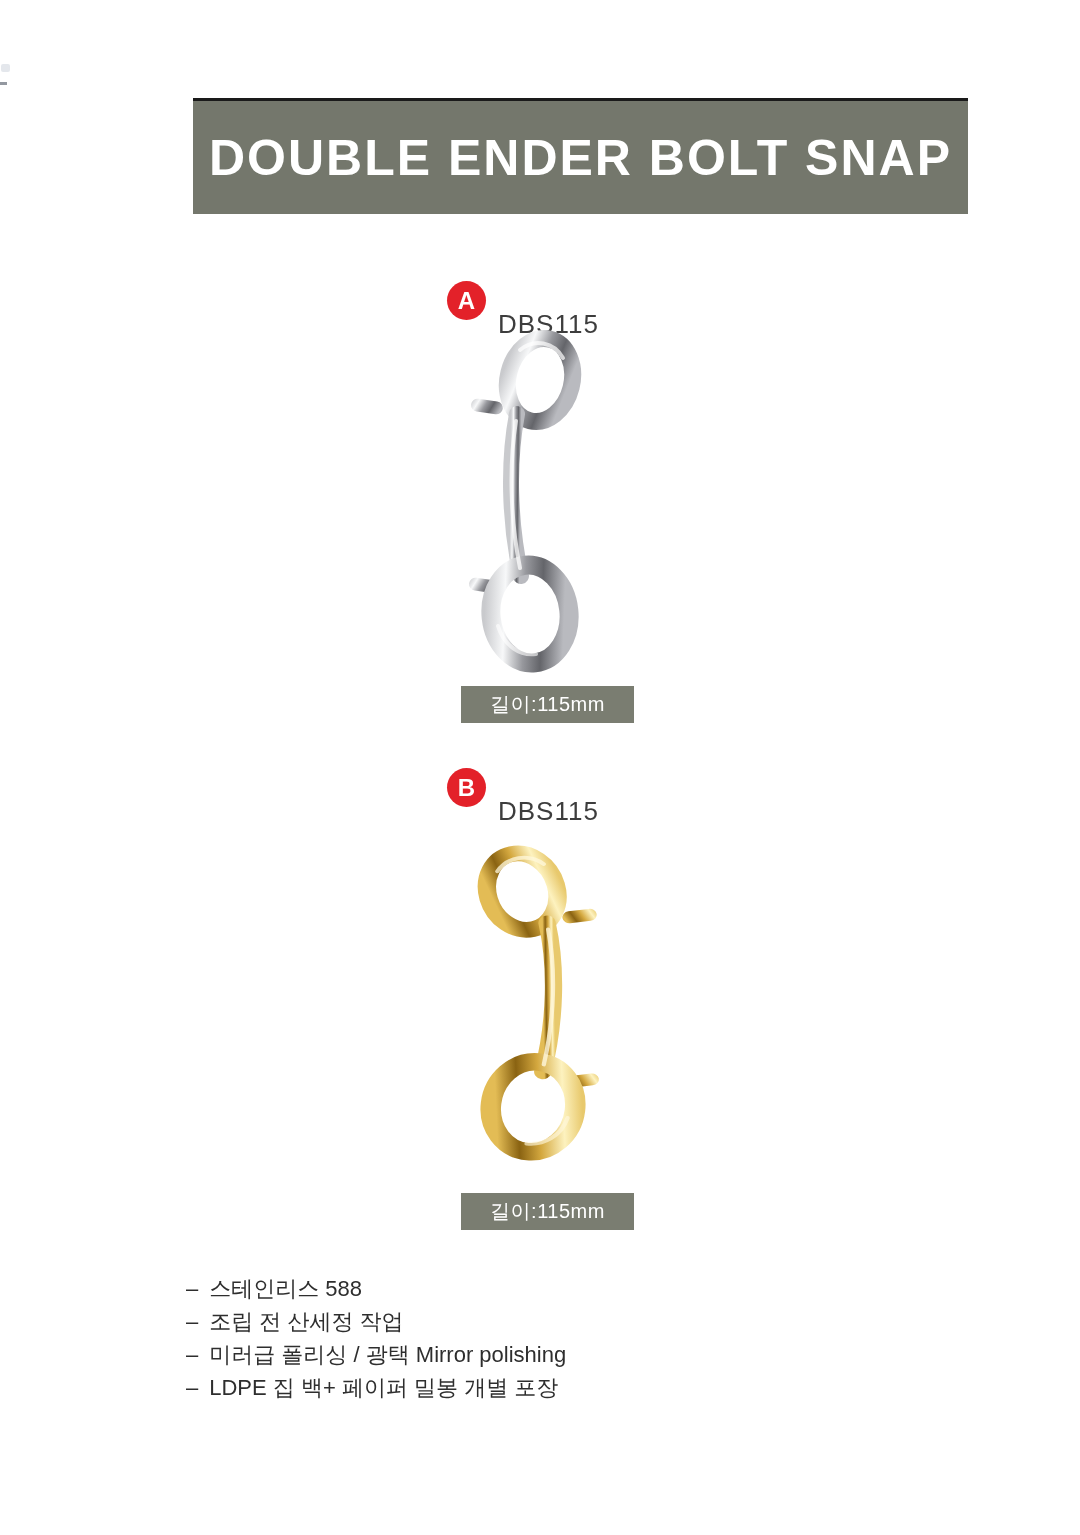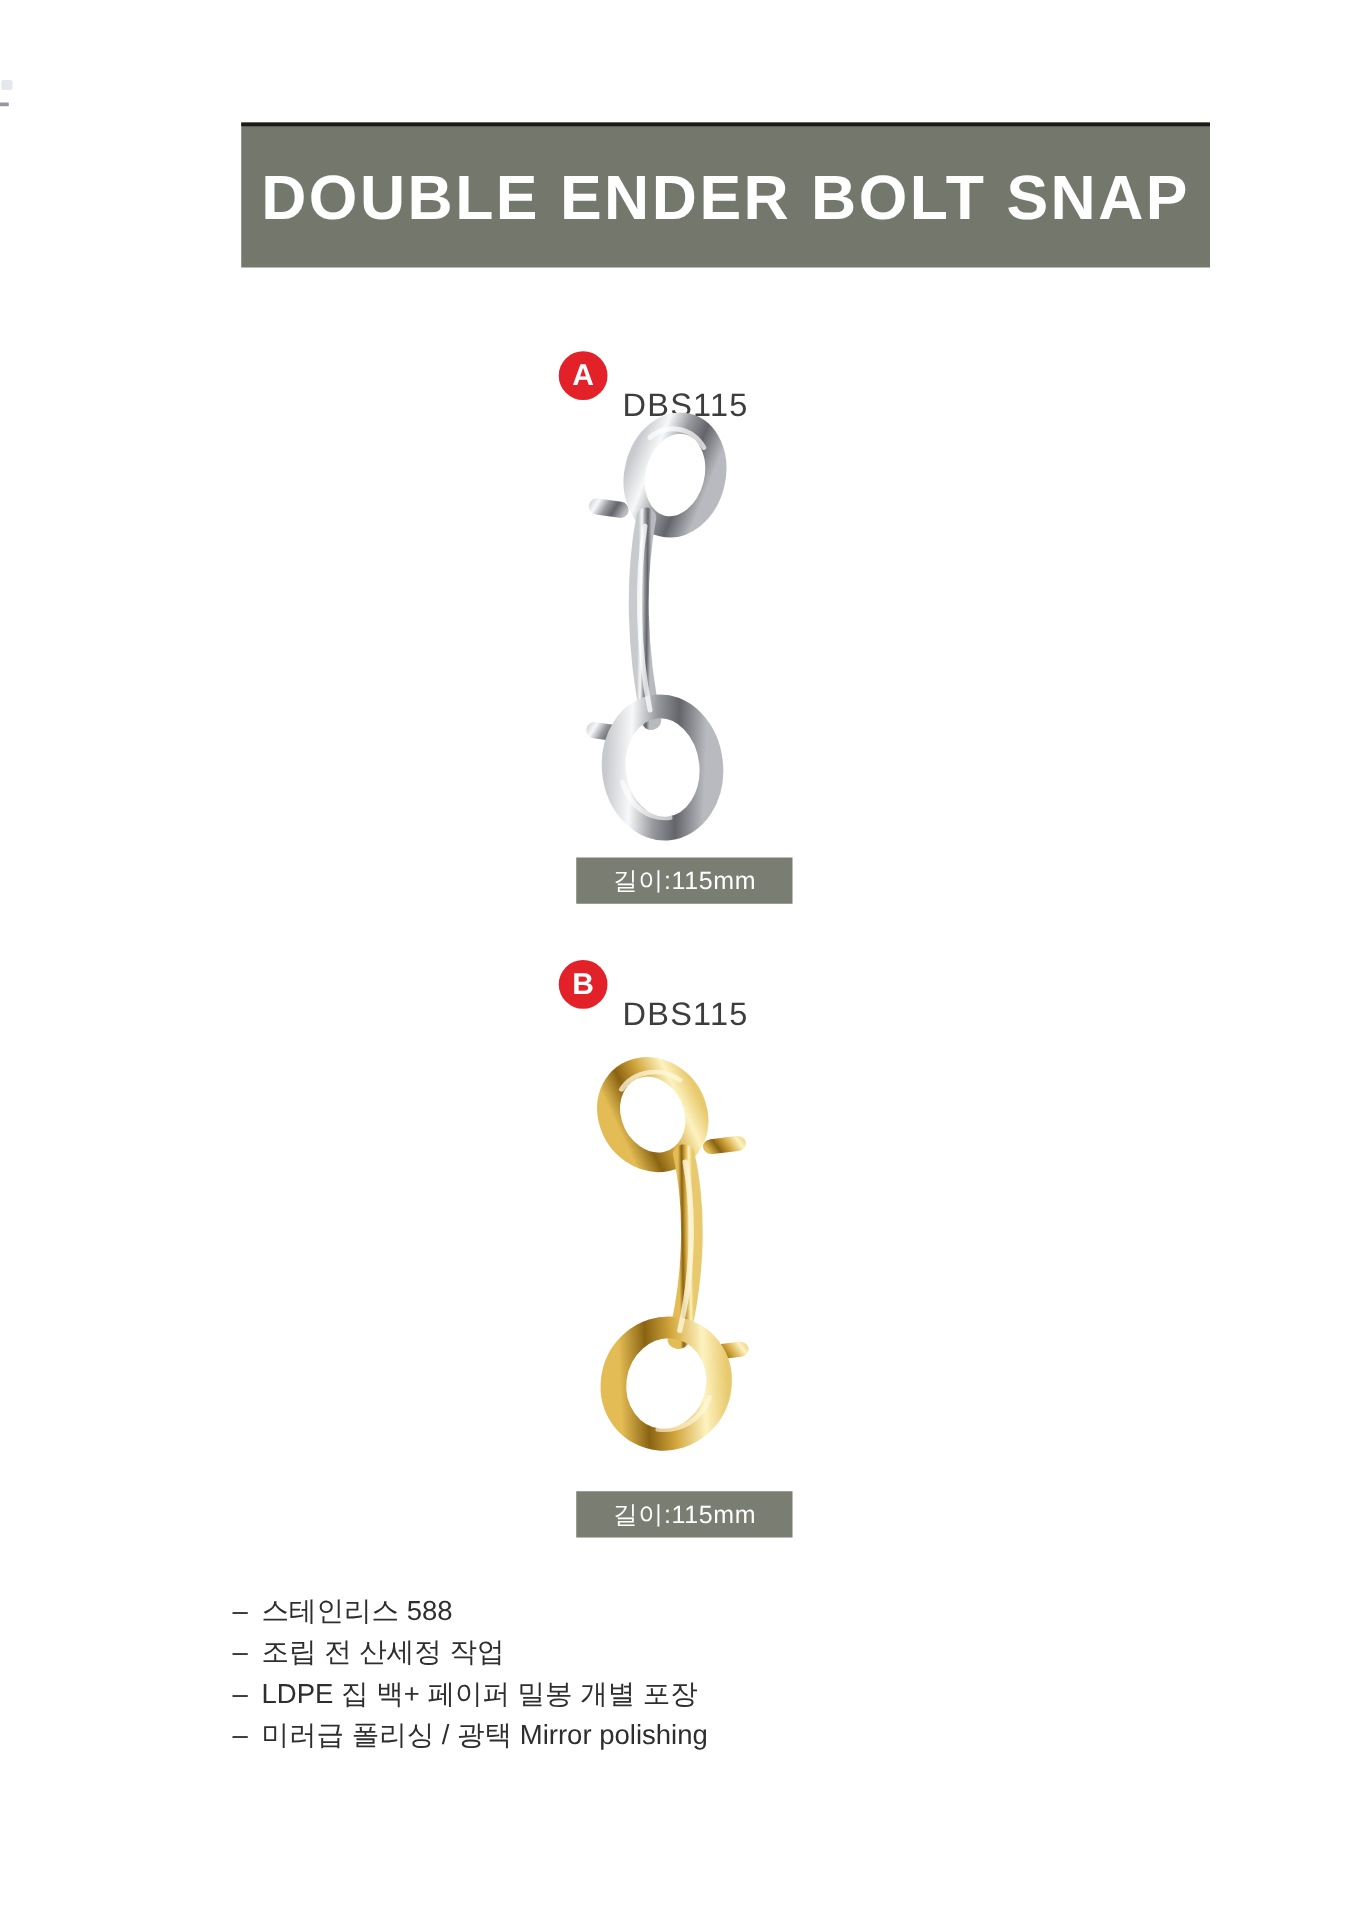--- a/index.html
+++ b/index.html
@@ -136,17 +136,17 @@
         <path d="M 30 300 C 36 320 52 330 68 328" stroke="#fff8dc" stroke-width="4" fill="none" opacity="0.65" stroke-linecap="round"></path>
       </g>
     </svg>
   </div>
 
   <div class="length-label b">길이:115mm</div>
 
   <ul class="specs">
     <li><span class="dash">–</span><span>스테인리스 588</span></li>
     <li><span class="dash">–</span><span>조립 전 산세정 작업</span></li>
+    <li><span class="dash">–</span><span>미러급 폴리싱 / 광택 Mirror polishing</span></li>
     <li><span class="dash">–</span><span>LDPE 집 백+ 페이퍼 밀봉 개별 포장</span></li>
-    <li><span class="dash">–</span><span>미러급 폴리싱 / 광택 Mirror polishing</span></li>
   </ul>
 
 </div>
 
 </body></html>

